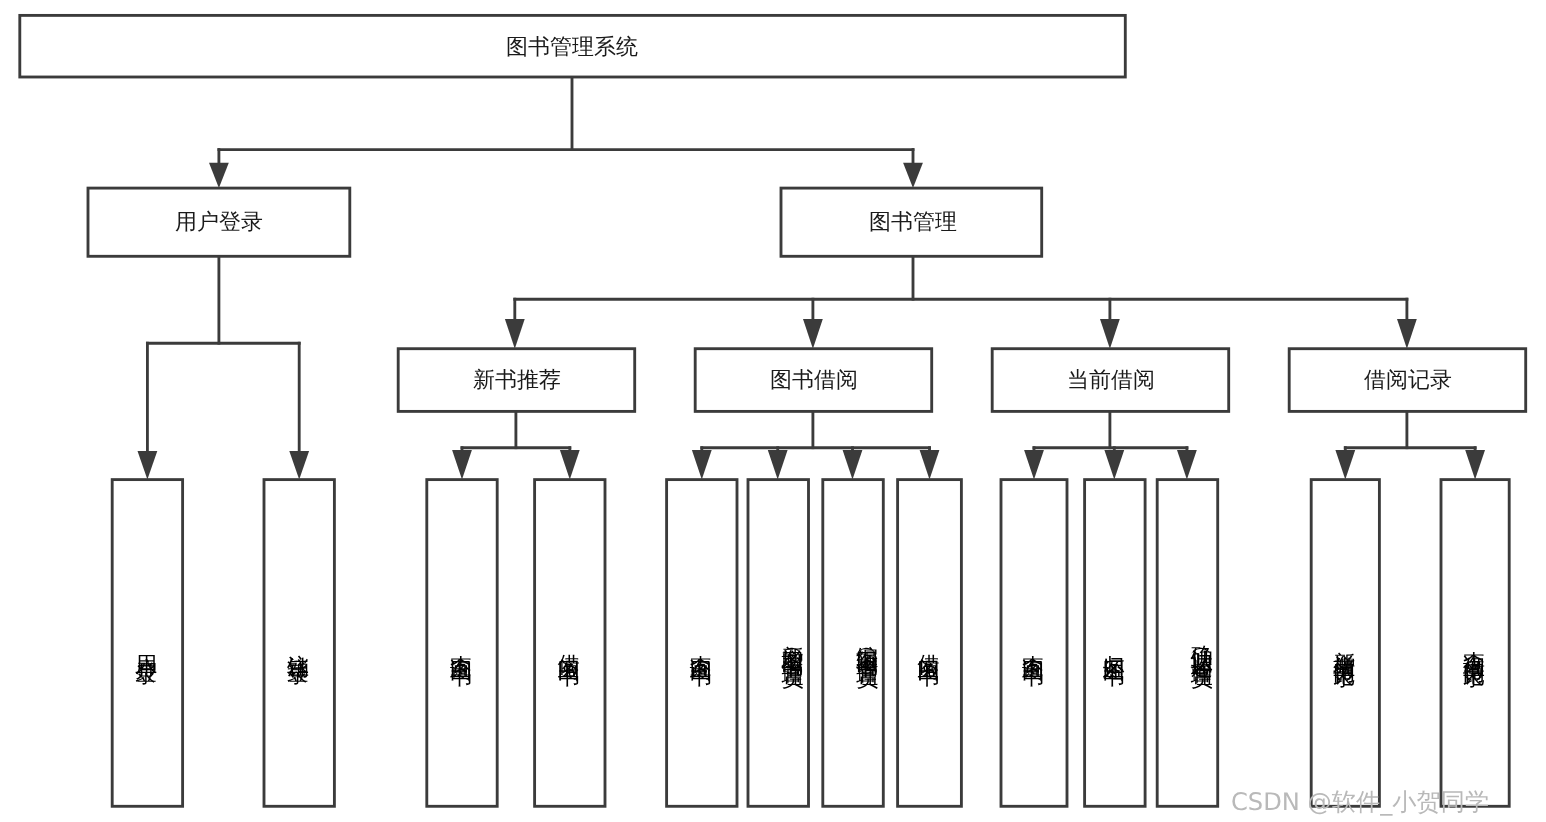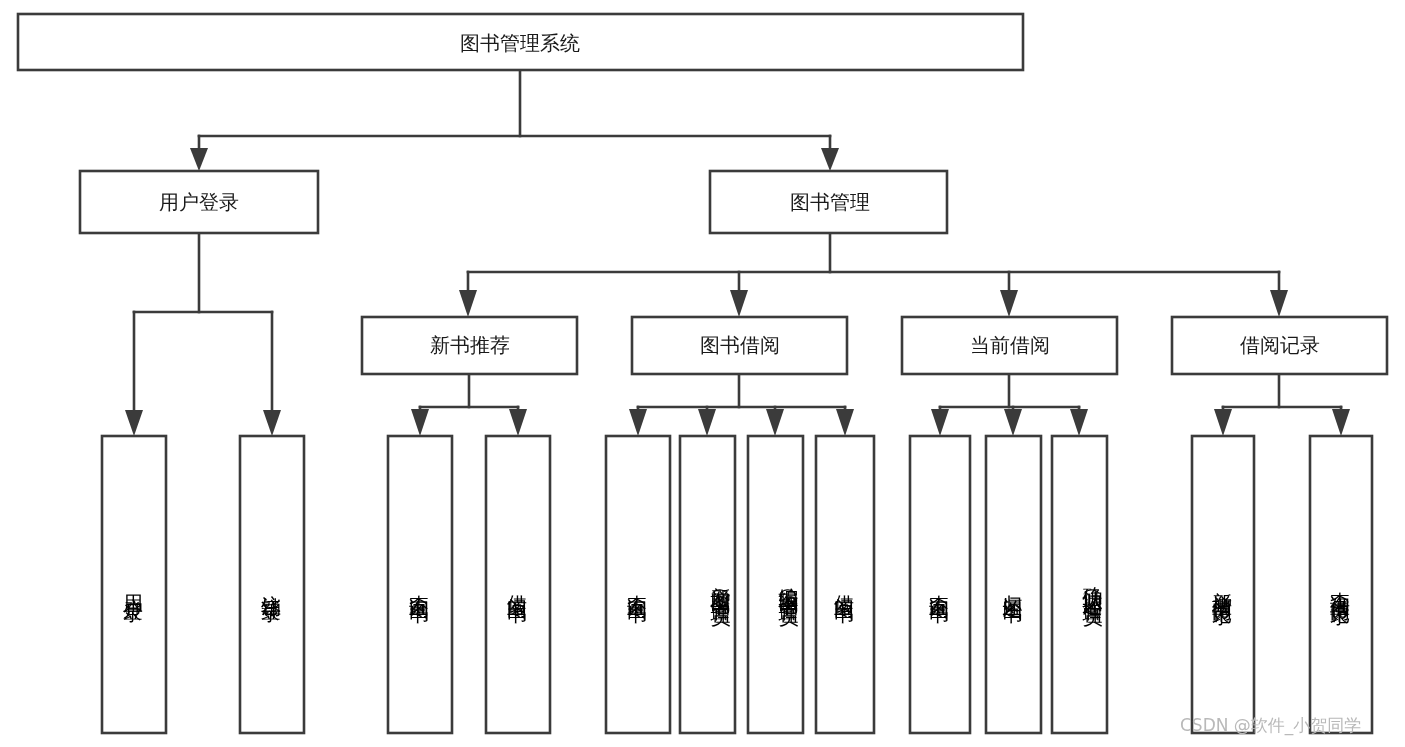--- a/index.html
+++ b/index.html
@@ -52,24 +52,24 @@
     font-family: "DejaVu Sans", "Liberation Sans", sans-serif;
     font-size: 20px;
     fill: #1a1a1a;
     writing-mode: vertical-rl;
     text-orientation: upright;
     letter-spacing: 3px;
   }
   .watermark {
     position: absolute;
     font-family: "DejaVu Sans", "Liberation Sans", sans-serif;
-    font-size: 17px;
+    font-size: 22px;
     color: #b9b9b9;
     white-space: nowrap;
-    left: 1180px;
+    left: 1119px;
     top: 714px;
   }
 </style>
 </head>
 <body>
 
 <div id="diagram-root">
 
   <svg id="flow-svg" viewBox="0 0 1405 747">
 

